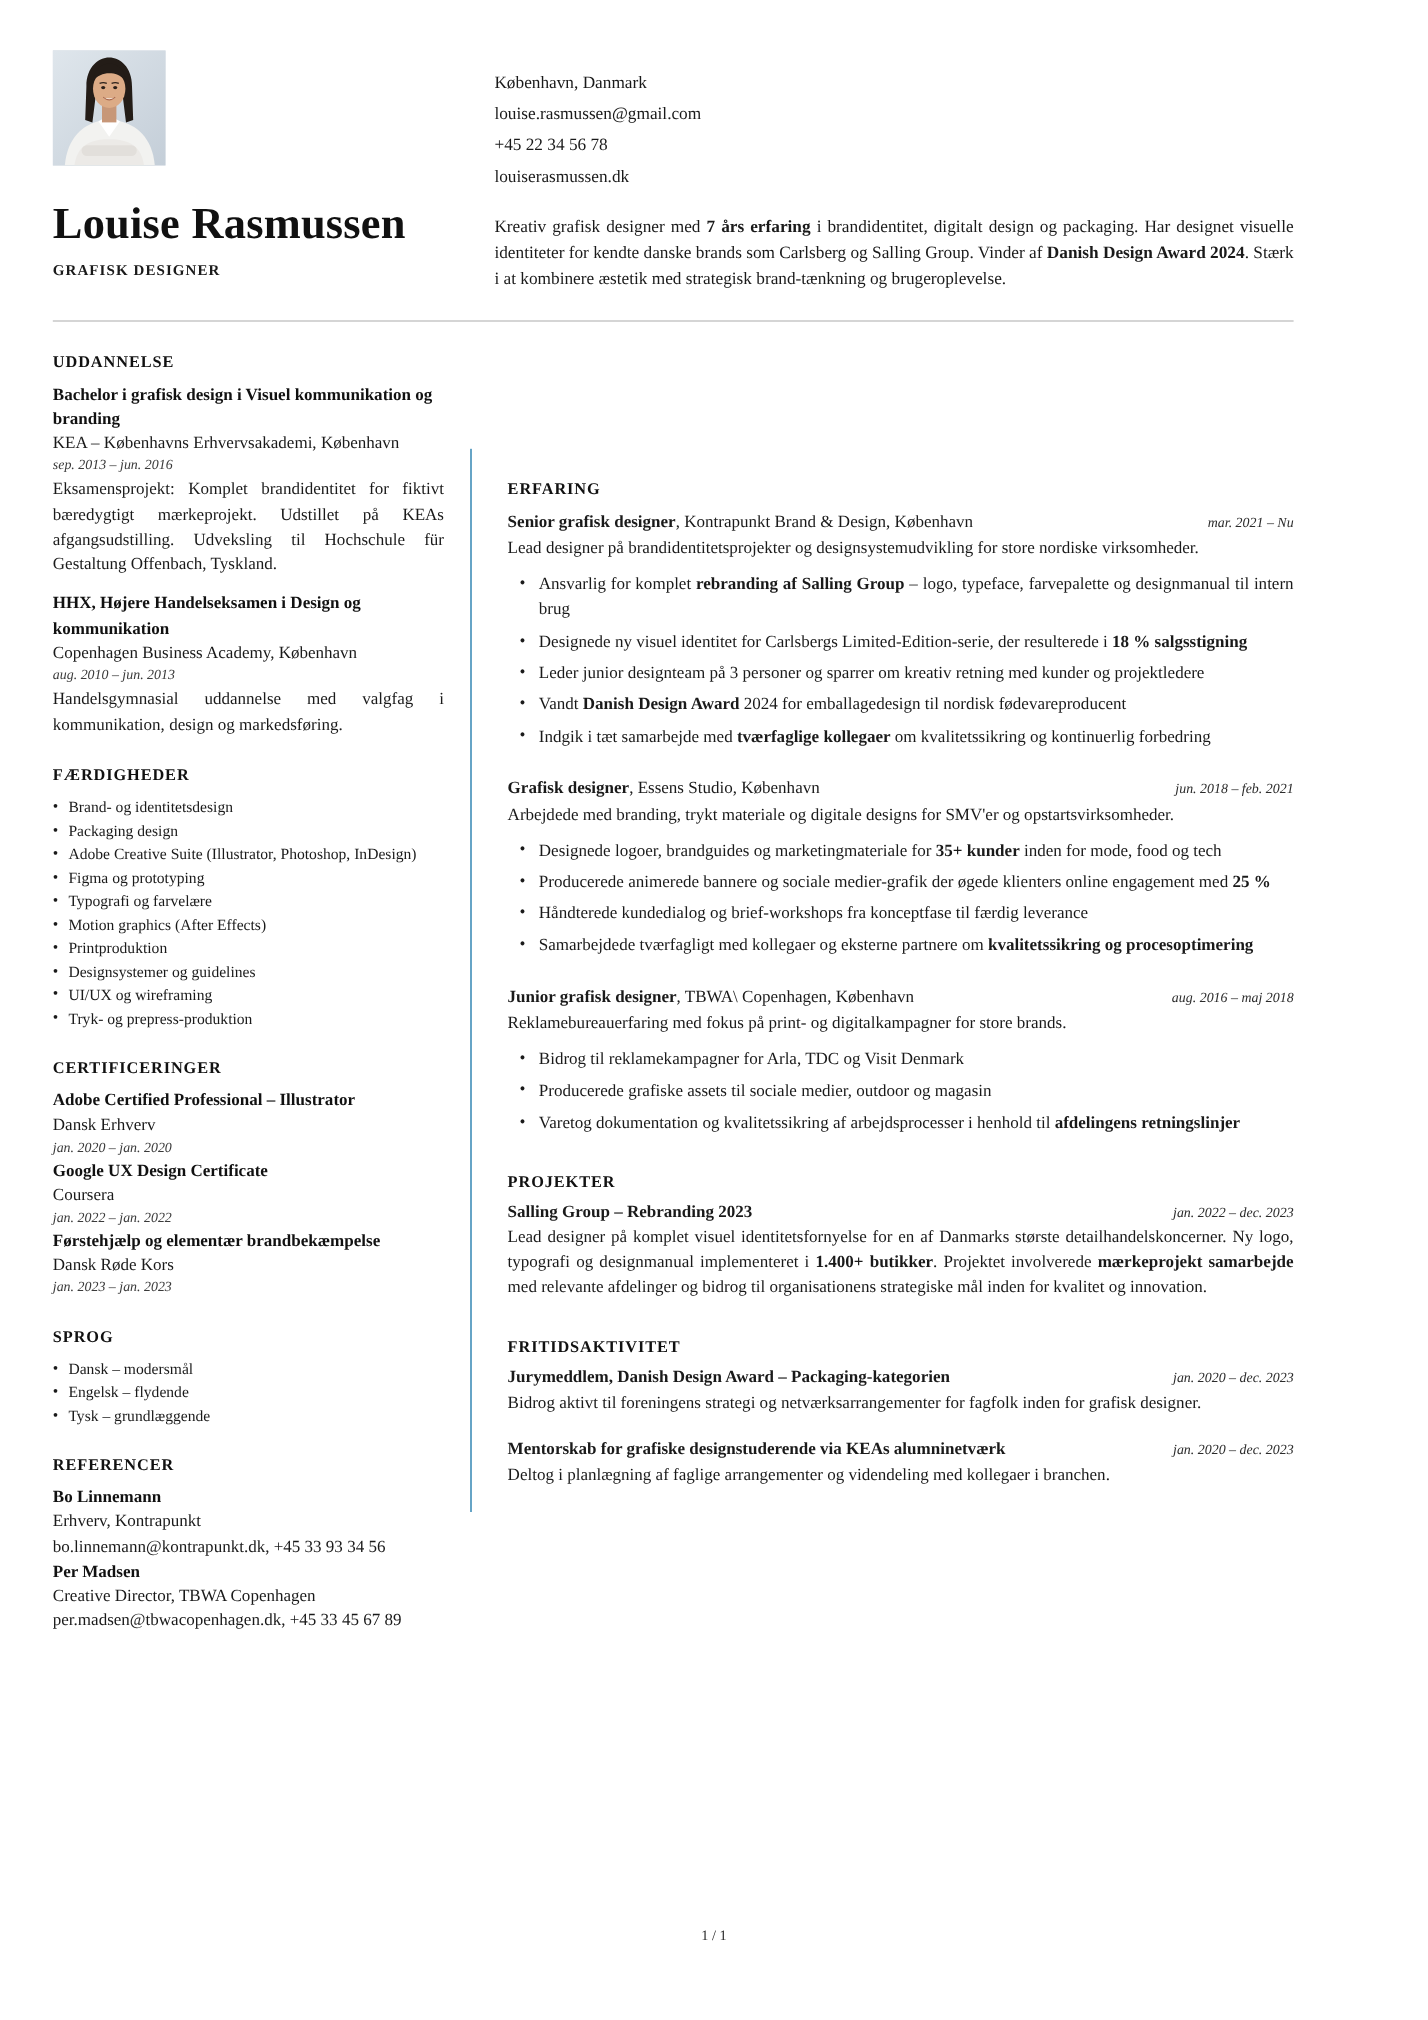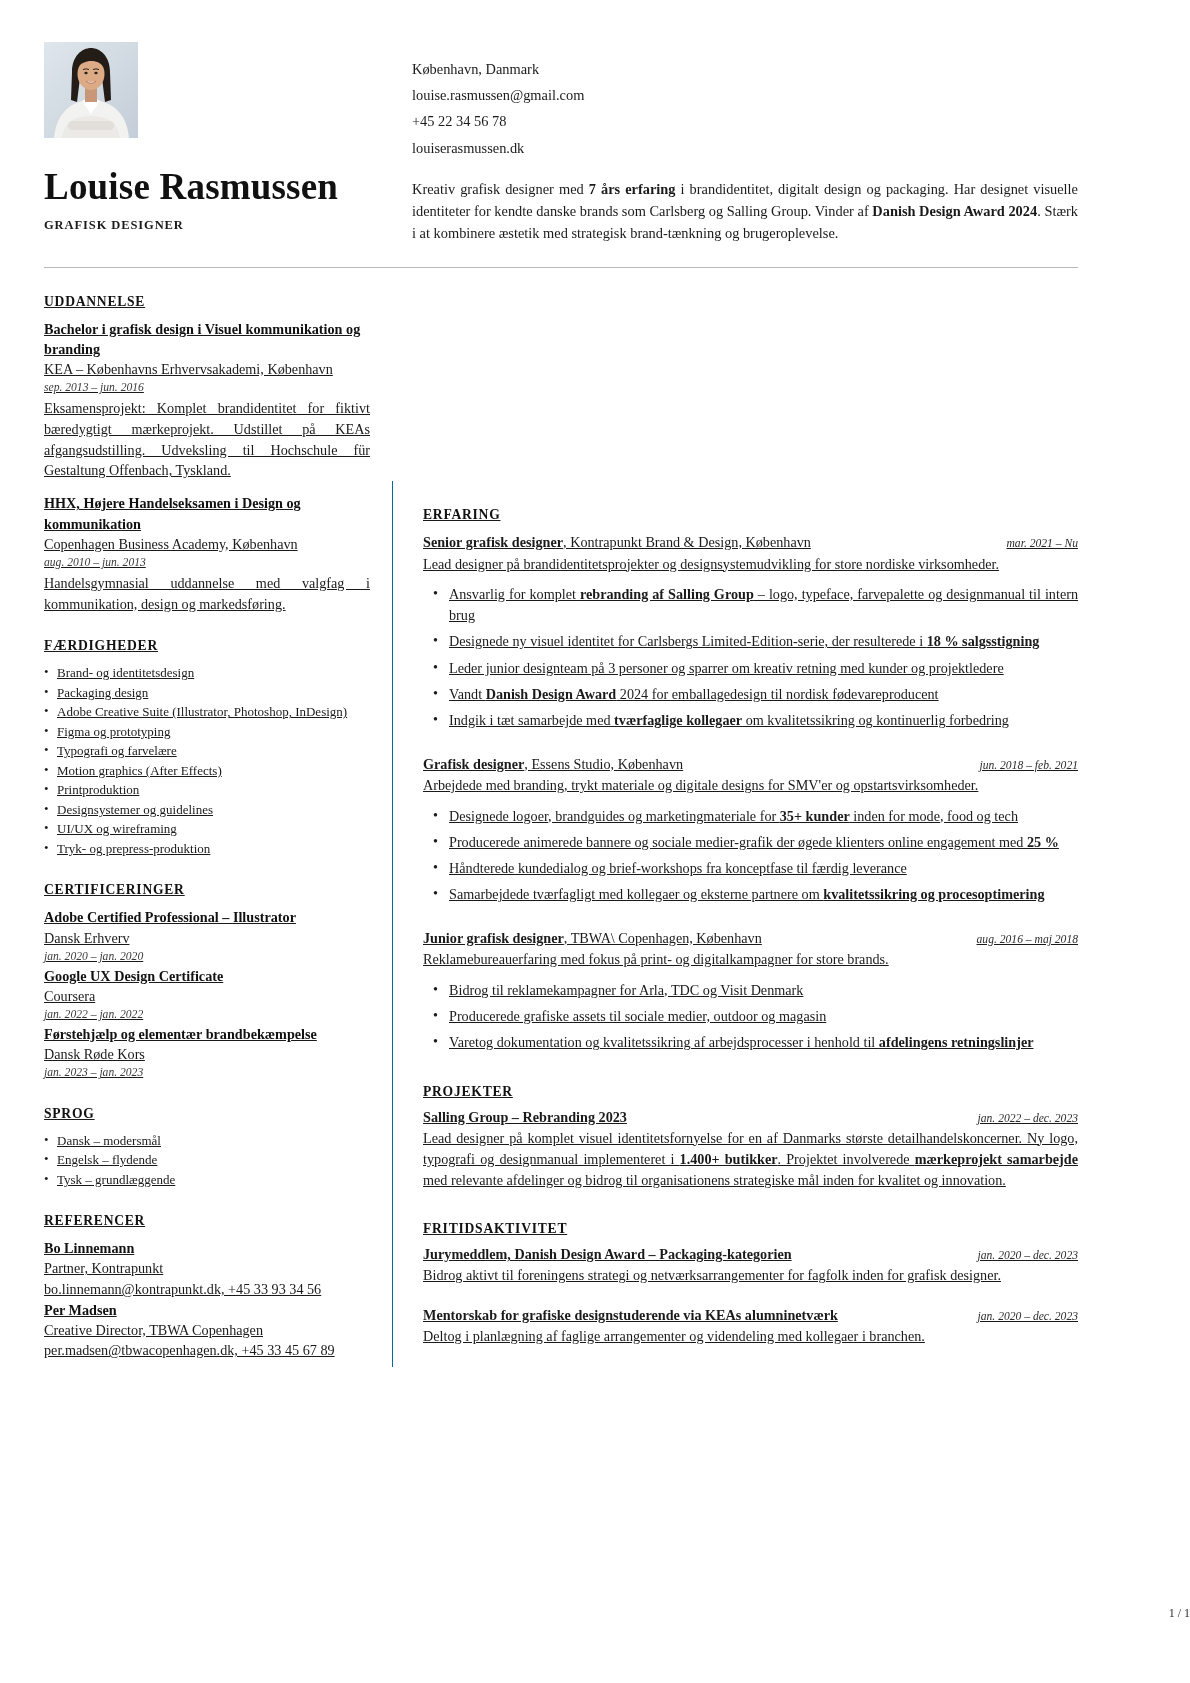--- a/index.html
+++ b/index.html
@@ -89,23 +89,22 @@
   
   .divider {
     border-top: 1px solid #b9b9b9;
     margin-top: 22px;
     margin-bottom: 0;
   }
 
   
   .columns {
     display: flex;
-    align-items: flex-end;
+    align-items: center;
     margin-top: 0;
-    text-decoration: underline;
   }
 
   .col-left {
     width: 348px;
     flex: 0 0 348px;
     padding-top: 26px;
     padding-right: 22px;
   }
 
   .col-right {
@@ -266,21 +265,21 @@
   .proj-desc b { font-weight: 700; }
 
   .proj-block { margin-bottom: 20px; }
 
   
   .page-footer {
     position: absolute;
     bottom: 62px;
     left: 0;
     width: 1190px;
-    text-align: right;
+    text-align: center;
     font-size: 12px;
     color: #2b2b2b;
   }
 </style>
 </head>
 <body>
 
 <div class="page">
 
   <div class="header">
@@ -405,21 +404,21 @@
           <li>Engelsk – flydende</li>
           <li>Tysk – grundlæggende</li>
         </ul>
       </div>
 
       <div class="section">
         <div class="section-title">REFERENCER</div>
 
         <div>
           <div class="entry-title">Bo Linnemann</div>
-          <div class="entry-sub">Partner, Kontrapunkt</div>
+          <div class="entry-sub">Erhverv, Kontrapunkt</div>
           <div class="entry-sub">bo.linnemann@kontrapunkt.dk, +45 33 93 34 56</div>
         </div>
 
         <div>
           <div class="entry-title">Per Madsen</div>
           <div class="entry-sub">Creative Director, TBWA Copenhagen</div>
           <div class="entry-sub">per.madsen@tbwacopenhagen.dk, +45 33 45 67 89</div>
         </div>
       </div>
 

